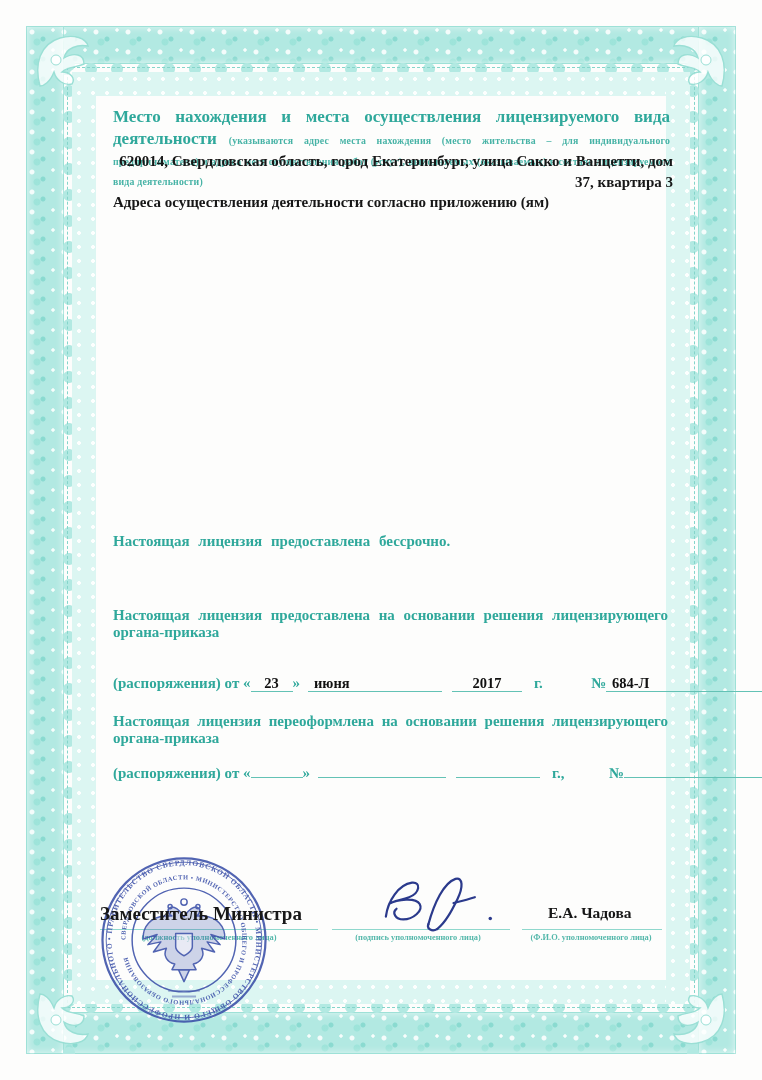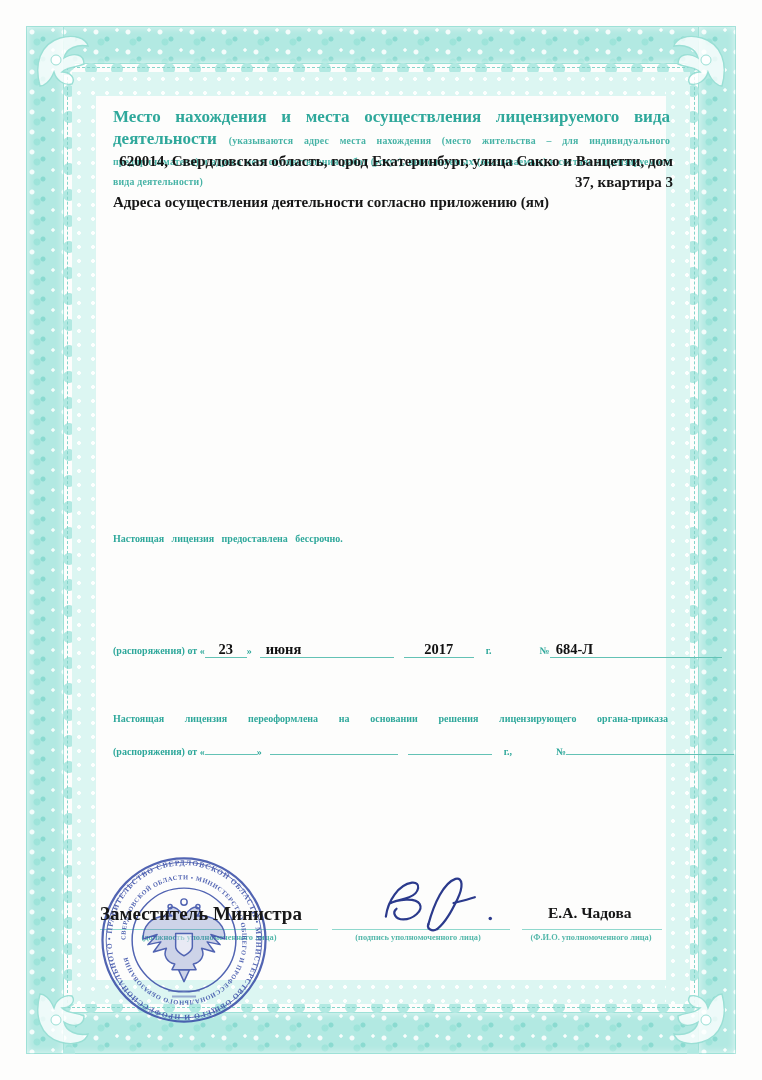--- a/index.html
+++ b/index.html
@@ -57,21 +57,21 @@
     border:1.6px dashed #84d5ca;pointer-events:none;
   }
   .corner{position:absolute;width:76px;height:76px;}
   .corner svg{width:100%;height:100%;}
   .corner.tl{top:26px;left:26px;}
   .corner.tr{top:26px;right:26px;transform:scaleX(-1);}
   .corner.bl{bottom:26px;left:26px;transform:scaleY(-1);}
   .corner.br{bottom:26px;right:26px;transform:scale(-1,-1);}
   .abs{position:absolute;}
 
-  .teal{color:#2fa89b;font-weight:bold;font-size:10px;}
+  .teal{color:#2fa89b;font-weight:bold;font-size:15px;}
   .teal-sm{color:#47b3a6;font-weight:bold;font-size:9.8px;letter-spacing:.2px;}
   .black-b{color:#171717;font-weight:bold;}
 
   .loc-head{left:113px;top:106px;width:557px;text-align:justify;line-height:1.28;}
   .loc-head .h{font-size:17px;}
   .addr{left:113px;top:151px;width:560px;font-size:15px;line-height:1.38;text-align:right;}
   .addr2{left:113px;top:194px;width:560px;font-size:15px;}
 
   .line-just{text-align:justify;text-align-last:justify;}
   .fieldrow{white-space:nowrap;margin-top:15px;}
@@ -127,20 +127,21 @@
     <span class="teal h">Место нахождения и места осуществления лицензируемого вида деятельности</span>
     <span class="teal-sm">(указываются адрес места нахождения (место жительства – для индивидуального предпринимателя) и адреса мест осуществления работ (услуг), выполняемых (оказываемых) в составе лицензируемого вида деятельности)</span>
   </div>
 
   <div class="abs addr black-b">620014, Свердловская область, город Екатеринбург, улица Сакко и Ванцетти, дом 37, квартира 3</div>
   <div class="abs addr2 black-b">Адреса осуществления деятельности согласно приложению (ям)</div>
 
   <div class="abs teal" style="left:113px;top:533px;word-spacing:5px;">Настоящая лицензия предоставлена бессрочно.</div>
 
   <div class="abs sec" style="top:607px;">
+    <div class="teal line-just">Настоящая лицензия предоставлена на основании решения лицензирующего органа-приказа</div>
     <div class="fieldrow">
       <span class="teal">(распоряжения) от «</span><span class="blank" style="width:42px;margin-top:20px;">23</span><span class="teal">»</span>
       <span class="blank leftval" style="width:128px;margin-left:4px;">июня</span>
       <span class="blank" style="width:70px;margin-left:6px;text-align:center;">2017</span>
       <span class="teal" style="margin-left:8px;">г.</span>
       <span class="teal" style="margin-left:44px;">№</span><span class="blank leftval" style="width:166px;">684-Л</span>
     </div>
   </div>
 
   <div class="abs sec" style="top:713px;">

